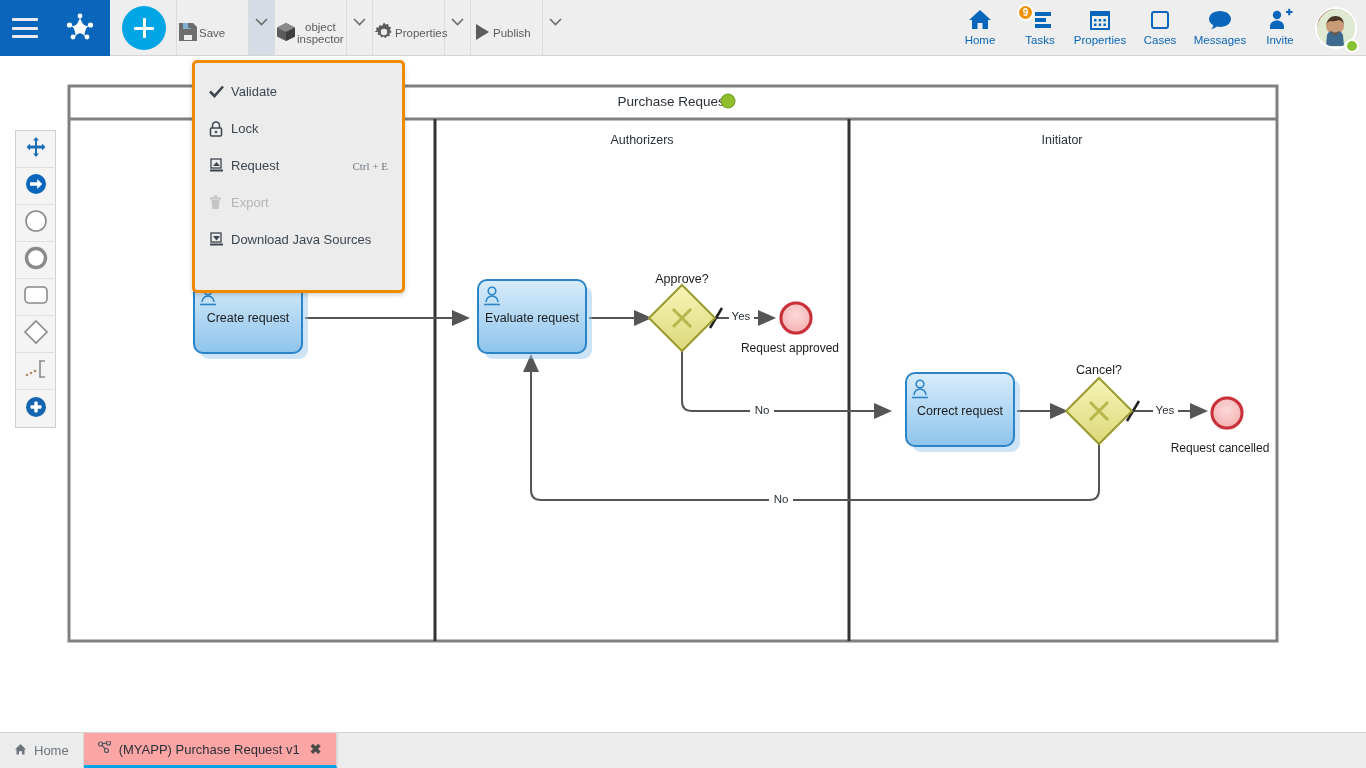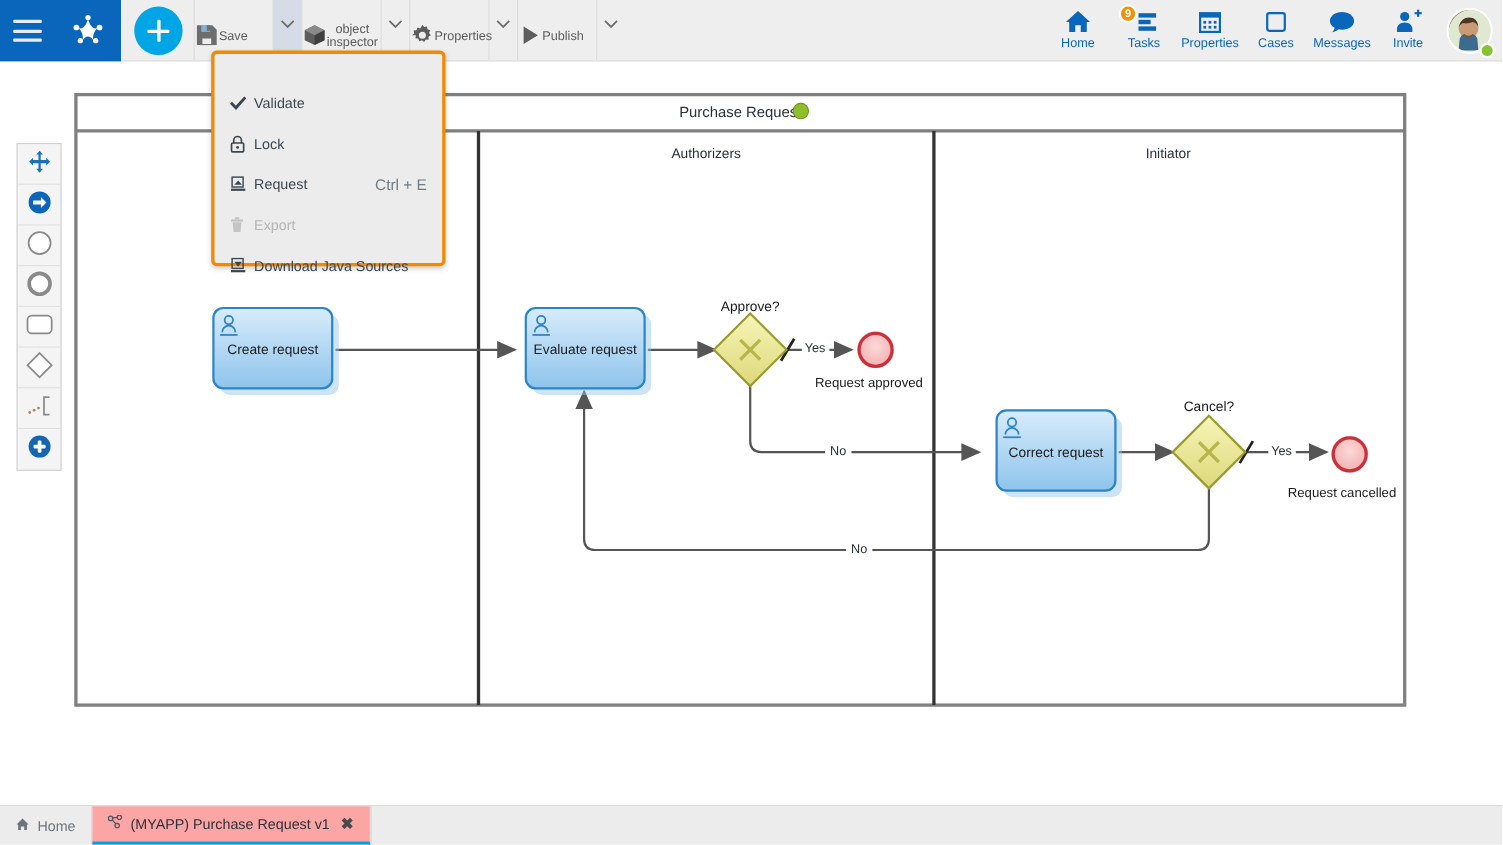--- a/index.html
+++ b/index.html
@@ -77,32 +77,32 @@
     background: radial-gradient(circle at 40% 35%, #caa385 0%, #a8795c 38%, #dfe7d4 72%, #eef2e8 100%);
     border: 2px solid #fff; overflow:hidden; position:relative;
   }
   .online {
     position:absolute; right: 3px; bottom: 2px; width: 14px; height: 14px;
     border-radius: 50%; background: #86c232; border: 2px solid #fff;
   }
 
   
   .menu {
-    position: absolute; left: 192px; top: 46px; width: 213px; height: 196px;
+    position: absolute; left: 192px; top: 60px; width: 213px; height: 233px;
     background: #ececec; border: 3px solid #f08a00; border-radius: 5px;
     z-index: 40; box-shadow: 0 2px 5px rgba(0,0,0,.18);
-    padding-top: 26px;
+    padding-top: 10px;
   }
   .mitem {
     height: 37px; display:flex; align-items:center; padding: 0 14px;
     cursor:pointer; color: #3b4650; font-size: 13px;
   }
   .mitem .mico { width: 22px; display:flex; align-items:center; justify-content:flex-start; }
   .mitem .mlbl { flex: 1 1 auto; }
-  .mitem .mkey { font-size: 14px; color: #6f7a85; }
+  .mitem .mkey { font-size: 11px; color: #6f7a85; font-family: Liberation Serif, serif; }
   .mitem.disabled { color: #b5b5b5; cursor: default; }
 
   
   .palette {
     position: absolute; left: 15px; top: 130px; width: 41px;
     background: #f4f4f4; border: 1px solid #cfcfcf;
     display:flex; flex-direction:column; align-items:center;
     z-index: 20;
   }
   .pitem {

